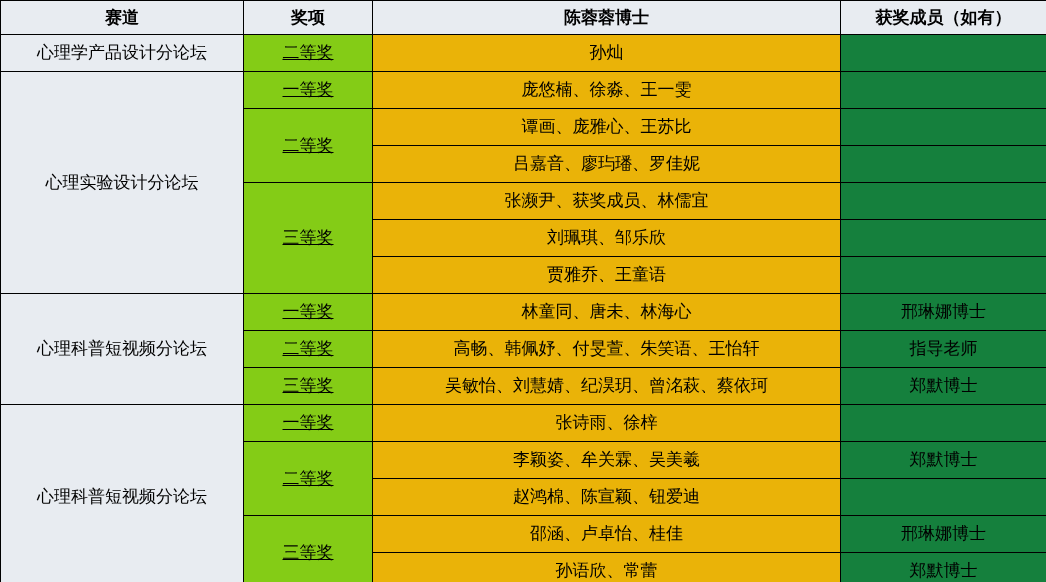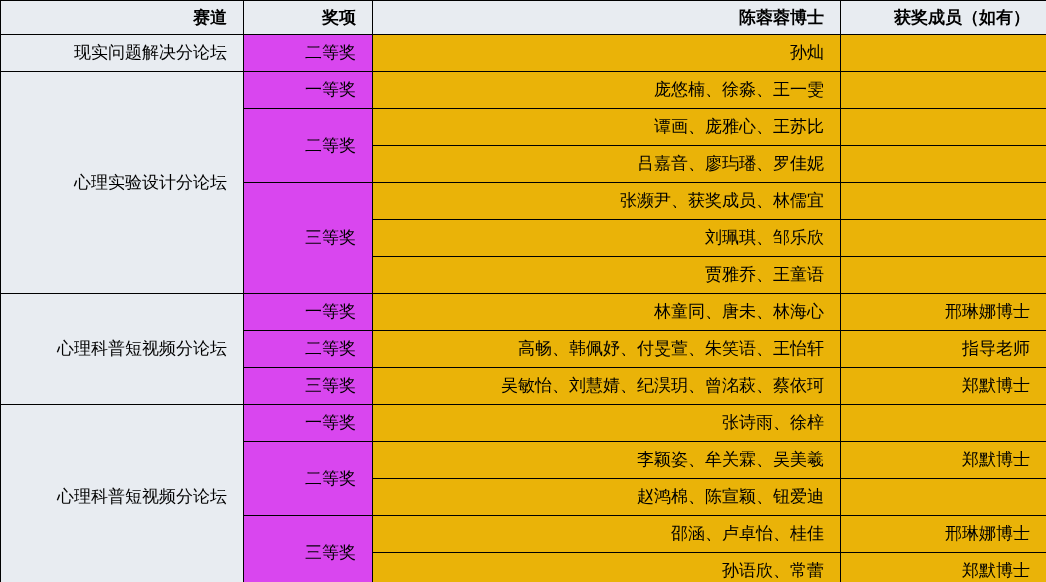--- a/index.html
+++ b/index.html
@@ -21,47 +21,48 @@
     height: 582px;
   }
   #award-table col.c0 { width: 243px; }
   #award-table col.c1 { width: 129px; }
   #award-table col.c2 { width: 468px; }
   #award-table col.c3 { width: 206px; }
 
   #award-table th,
   #award-table td {
     border: 1px solid #000000;
-    text-align: right;
+    text-align: center;
     vertical-align: middle;
     font-size: 17px;
     line-height: 1.25;
-    padding: 2px 16px;
+    padding: 2px 4px;
     box-sizing: border-box;
     white-space: nowrap;
     overflow: hidden;
   }
   #award-table thead th {
     background: #e8ecf1;
     font-weight: bold;
     font-size: 17px;
     height: 34px;
   }
   #award-table td.track-cell {
     background: #e8ecf1;
     font-weight: normal;
   }
   #award-table td.award-cell {
-    background: #d946ef;
+    background: #84cc16;
+    text-decoration: underline;
   }
   #award-table td.members-cell {
     background: #eab308;
   }
   #award-table td.teacher-cell {
-    background: #eab308;
+    background: #15803d;
   }
   #award-table tbody tr {
     height: 37px;
   }
 </style>
 </head>
 <body>
 
 <table id="award-table">
   <colgroup>
@@ -73,21 +74,21 @@
   <thead>
     <tr>
       <th>赛道</th>
       <th>奖项</th>
       <th>陈蓉蓉博士</th>
       <th>获奖成员（如有）</th>
     </tr>
   </thead>
   <tbody id="table-body">
       <tr>
-        <td class="track-cell">现实问题解决分论坛</td>
+        <td class="track-cell">心理学产品设计分论坛</td>
         <td class="award-cell">二等奖</td>
         <td class="members-cell">孙灿</td>
         <td class="teacher-cell"></td>
       </tr>
       <tr>
         <td class="track-cell" rowspan="6">心理实验设计分论坛</td>
         <td class="award-cell">一等奖</td>
         <td class="members-cell">庞悠楠、徐淼、王一雯</td>
         <td class="teacher-cell"></td>
       </tr>

